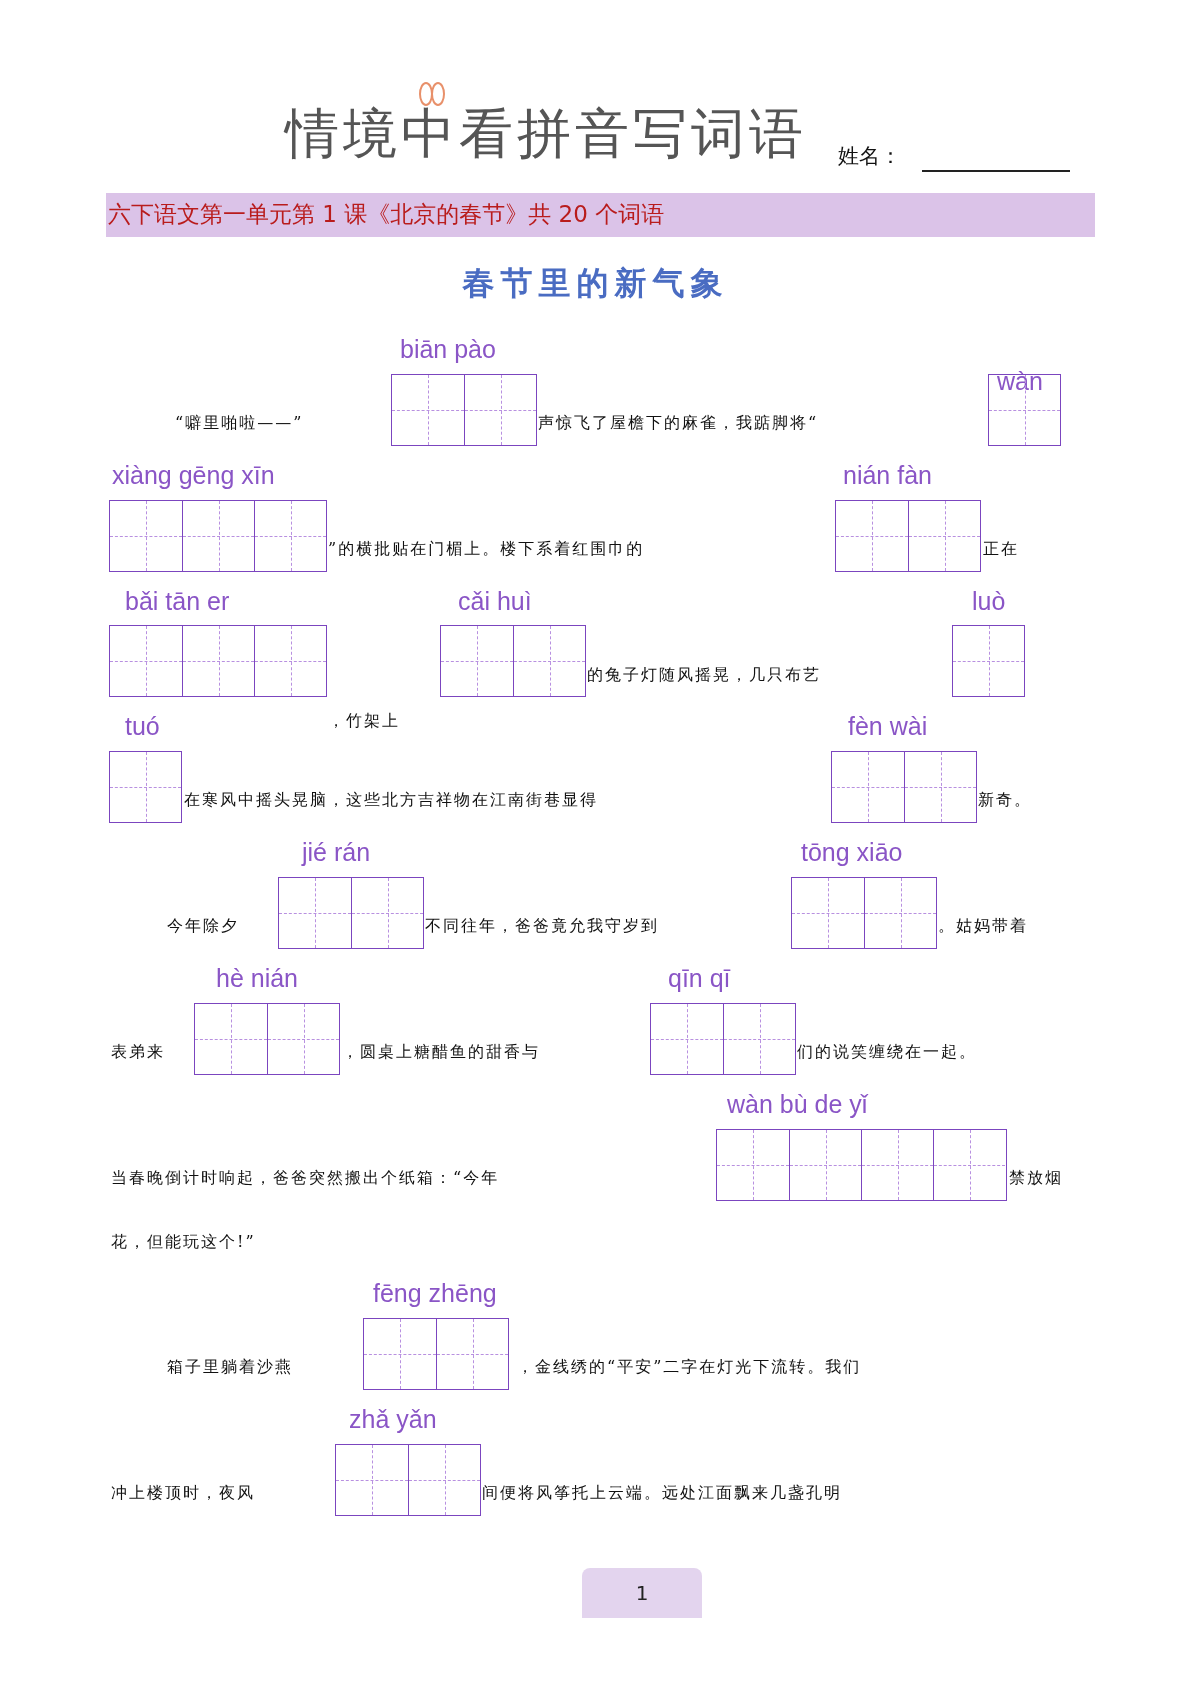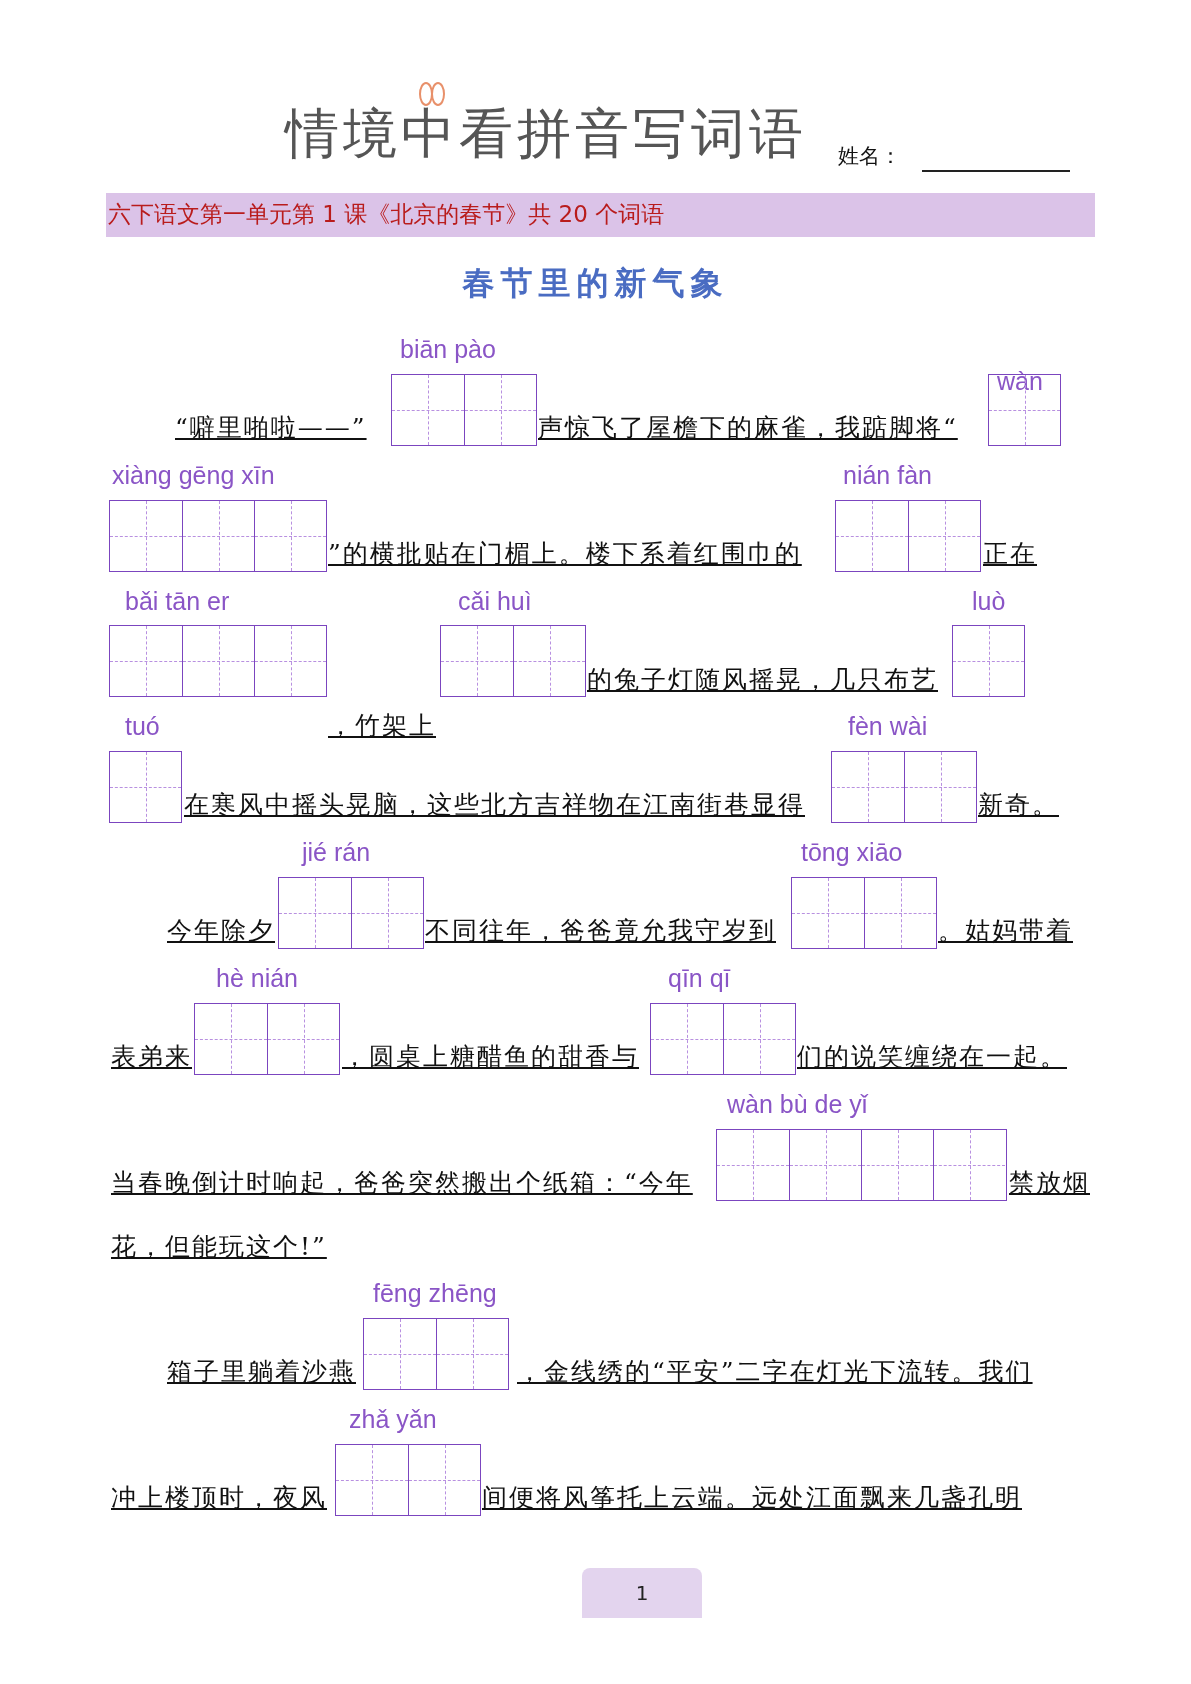--- a/index.html
+++ b/index.html
@@ -10,21 +10,21 @@
   .logo-text { position:absolute; left:0; top:18px; font-family:"DejaVu Sans","Liberation Sans",sans-serif;
                font-size:54px; font-weight:300; color:#555; letter-spacing:4px; white-space:nowrap; }
   .logo-ears { position:absolute; left:130px; top:0; width:34px; height:28px; }
   .name-label { left:838px; top:142px; font-size:21px; }
   .name-line { left:922px; top:170px; width:148px; height:0; border-top:2px solid #222; }
   .banner { left:106px; top:193px; width:989px; height:44px; background:#dbc3e8; }
   .banner-text { position:absolute; left:2px; top:6px; font-family:"DejaVu Sans","Liberation Sans",sans-serif;
                  font-size:23px; color:#b91c1c; white-space:nowrap; }
   .title { left:0; width:1191px; top:262px; text-align:center; font-size:32px; font-weight:bold;
            color:#4a6cc2; letter-spacing:6px; }
-  .txt { font-size:25px; white-space:nowrap; line-height:1; letter-spacing:2px;text-decoration:underline; }
+  .txt { font-size:16px; white-space:nowrap; line-height:1; letter-spacing:2px; }
   .py { font-family:Liberation Sans, sans-serif; font-size:25px; color:#8a55c6;
         white-space:nowrap; line-height:1; word-spacing:0px; }
   .grid { display:flex; border:1.5px solid #7b45bf; box-sizing:border-box; height:72px; }
   .cell { position:relative; width:72px; height:100%; box-sizing:border-box; }
   .cell + .cell { border-left:1.5px solid #7b45bf; }
   .cell::before { content:""; position:absolute; left:50%; top:0; bottom:0; border-left:1px dashed #b890e0; }
   .cell::after { content:""; position:absolute; top:50%; left:0; right:0; border-top:1px dashed #b890e0; }
   .page-num { left:582px; top:1568px; width:120px; height:50px; background:#e3d4ee;
               border-radius:8px 8px 0 0; text-align:center; line-height:50px;
               font-family:"DejaVu Sans","Liberation Sans",sans-serif; font-size:20px; color:#222; }

